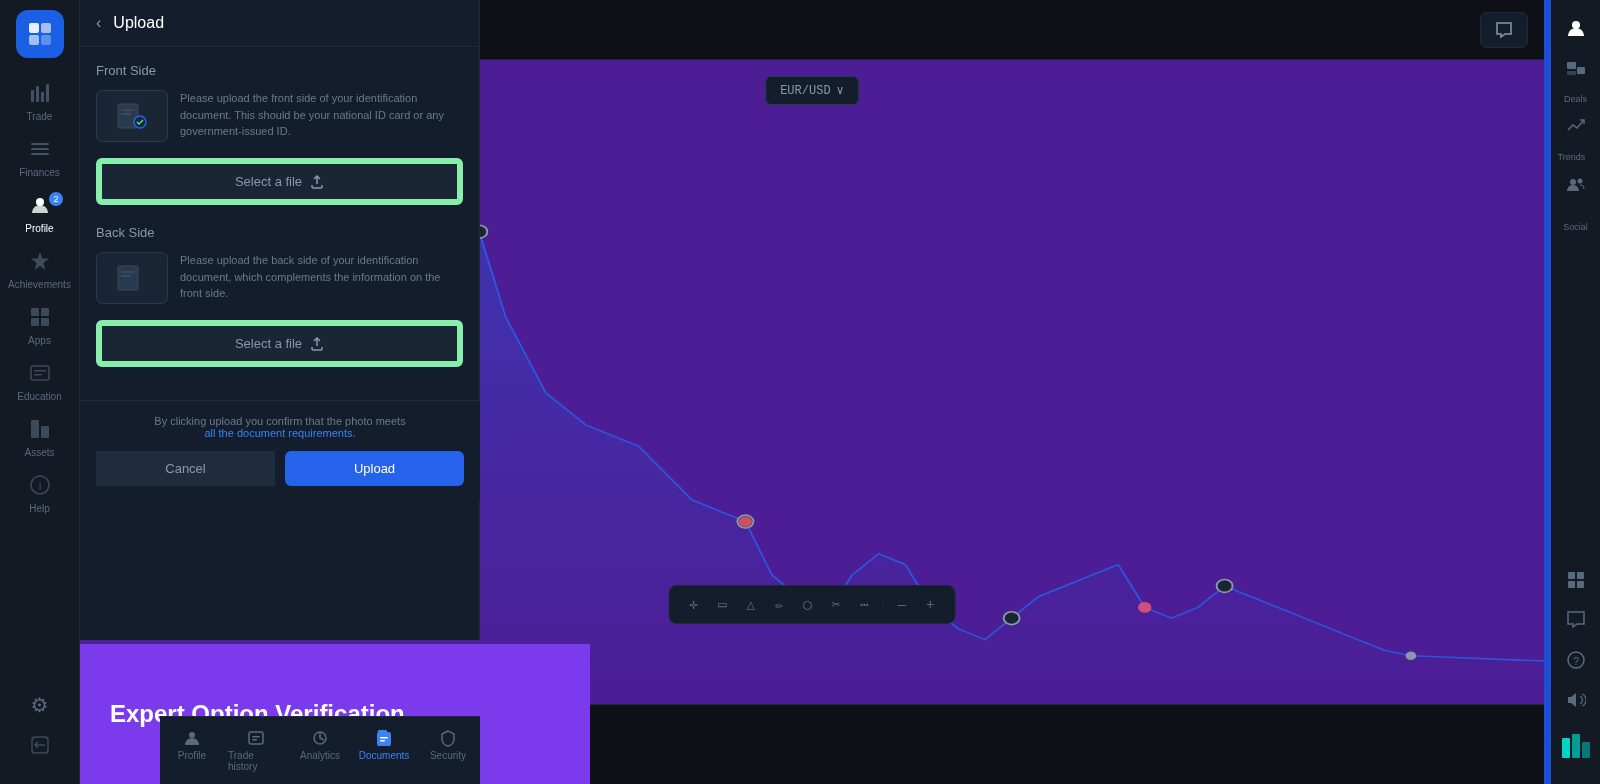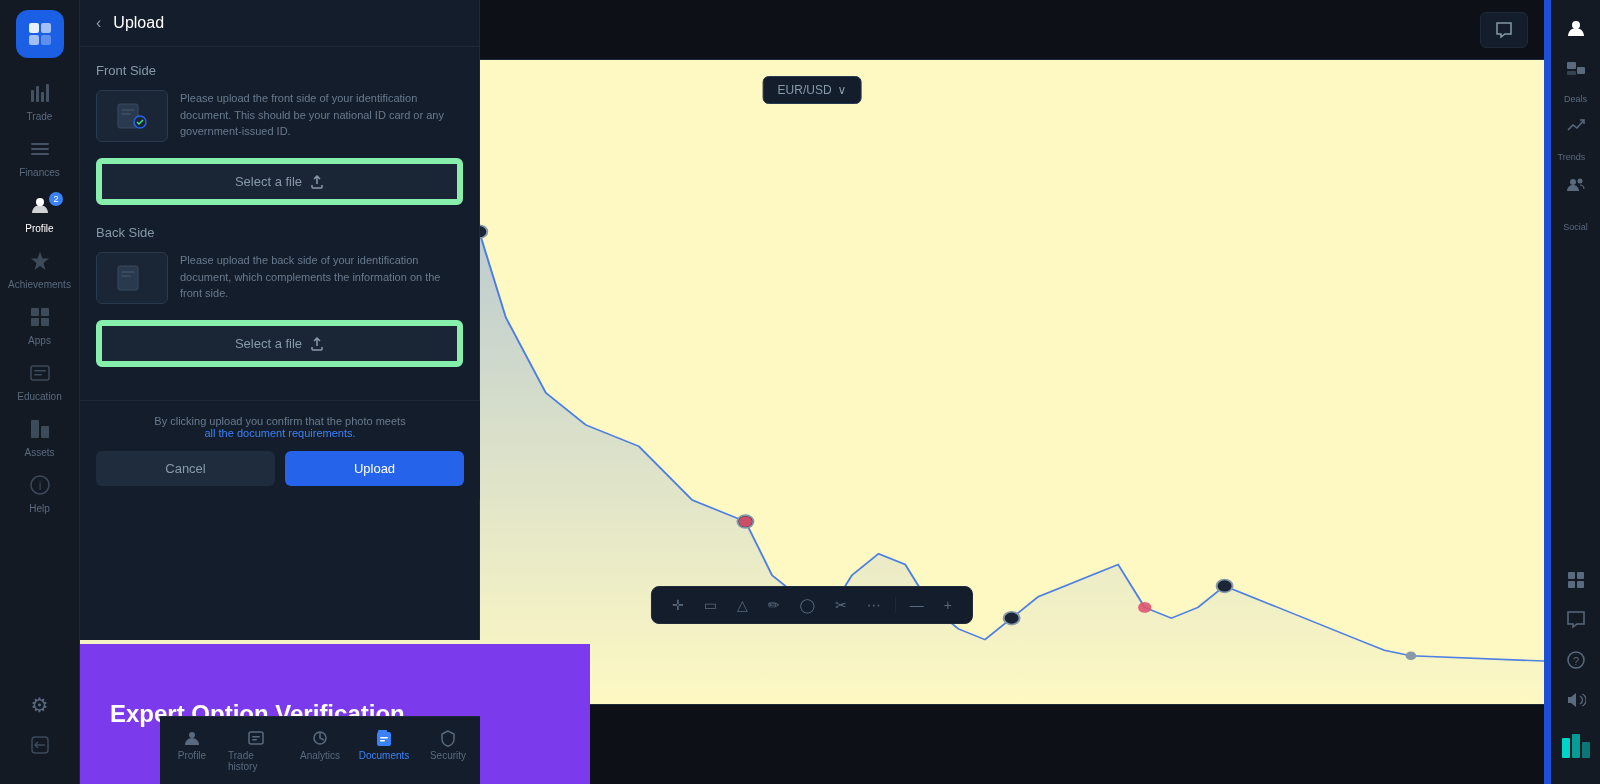--- a/index.html
+++ b/index.html
@@ -207,21 +207,21 @@
     }
     .footer-buttons {
       display: flex;
       gap: 10px;
     }
     .cancel-btn {
       flex: 1;
       padding: 10px;
       background: #1e2c3e;
       border: none;
-      border-radius: 6px;
+      border-radius: 0;
       color: #8899aa;
       font-size: 13px;
       cursor: pointer;
     }
     .upload-btn {
       flex: 1;
       padding: 10px;
       background: #2563eb;
       border: none;
       border-radius: 6px;
@@ -296,22 +296,23 @@
       color: #ffffff;
       font-size: 13px;
       cursor: pointer;
       gap: 1px;
     }
 
     
     .chart-area {
       flex: 1;
       position: relative;
-      background: #fef9c3;
+      background: #4c1d95;
       overflow: hidden;
+      font-family: Liberation Mono, monospace;
     }
     .currency-badge {
       position: absolute;
       top: 16px;
       left: 50%;
       transform: translateX(-50%);
       background: #131d2b;
       border: 1px solid #2a3a4e;
       border-radius: 6px;
       padding: 6px 14px;

